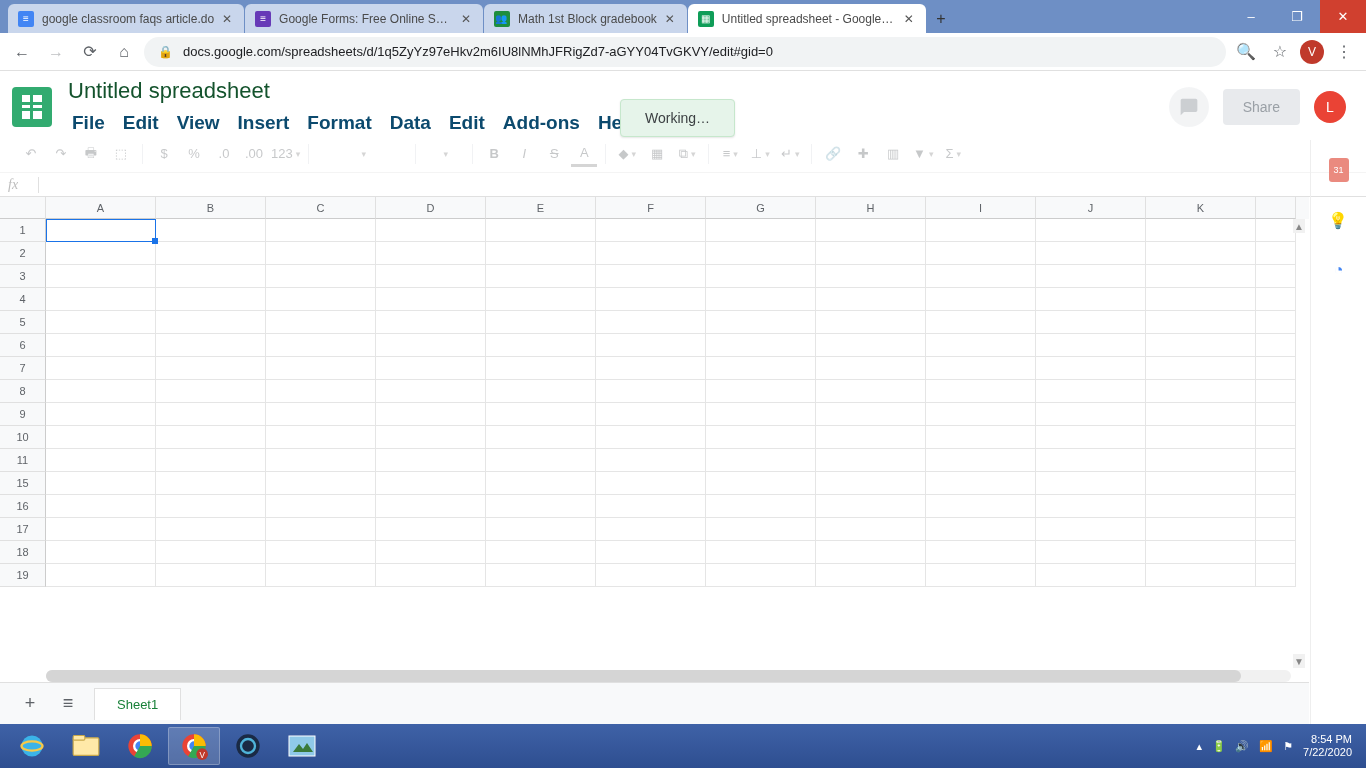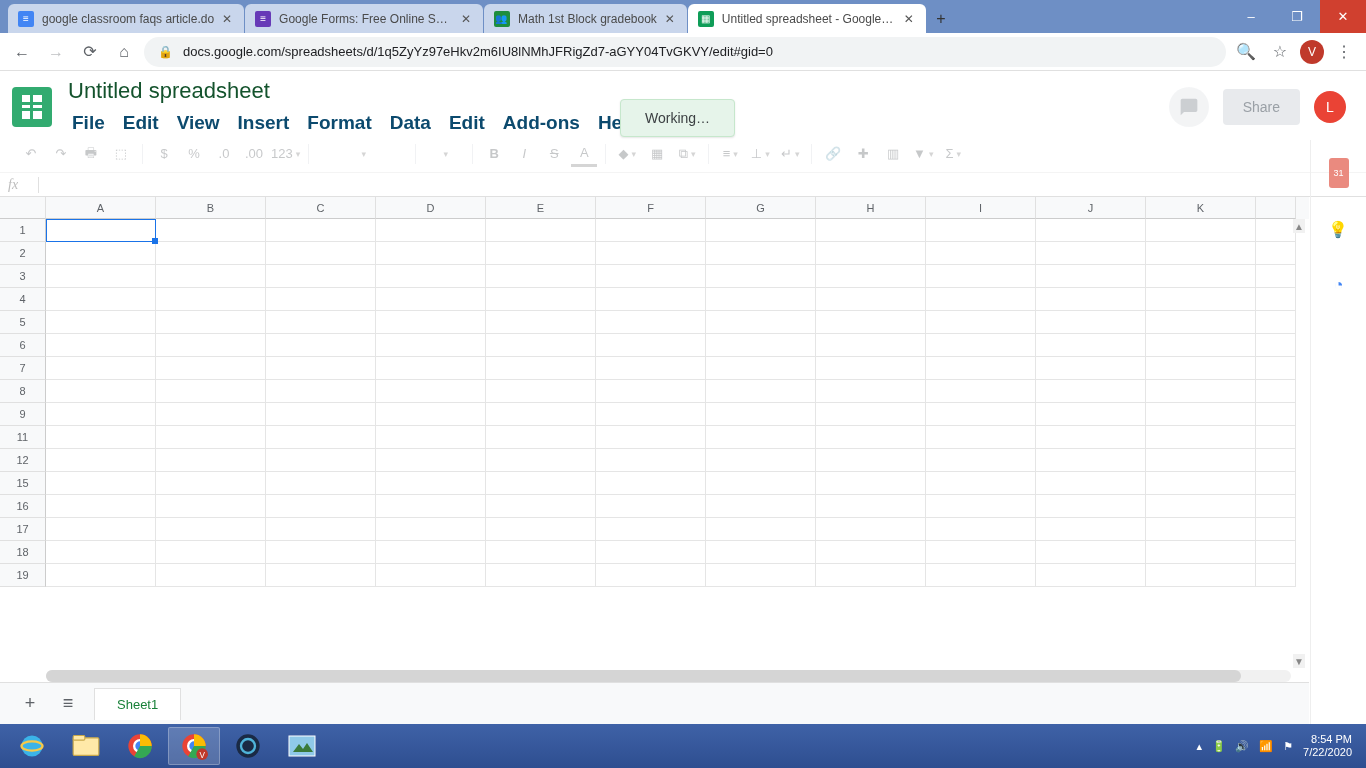--- a/index.html
+++ b/index.html
@@ -67,21 +67,21 @@
 .cell { width:110px; height:23px; border-right:1px solid #e5e5e5; border-bottom:1px solid #e5e5e5; }
 .cell.sel { border:1px solid #1a73e8; position:relative; }
 .cell.sel::after { content:""; position:absolute; right:-3px; bottom:-3px; width:6px; height:6px; background:#1a73e8; }
 .hscroll { position:absolute; left:46px; right:18px; bottom:0; height:12px; background:#f1f1f1; border-radius:6px; }
 .hscroll-thumb { height:100%; width:96%; background:#d5d5d5; border-radius:6px; }
 .vscroll { position:absolute; right:4px; top:22px; bottom:14px; width:12px; background:transparent; }
 .v-arrow { height:14px; display:flex; align-items:center; justify-content:center; color:#888; font-size:10px; background:#f1f1f1; }
 
 
 .side-panel { position:absolute; right:0; top:140px; bottom:44px; width:56px; border-left:1px solid #eee; display:flex; flex-direction:column; align-items:center; padding-top:18px; gap:26px; }
-.side-ic { width:20px; height:30px; display:flex; align-items:center; justify-content:center; font-size:16px; color:#9aa0a6; }
+.side-ic { width:20px; height:24px; display:flex; align-items:center; justify-content:center; font-size:16px; color:#9aa0a6; }
 .side-ic.cal { background:#ea8a7f; color:#fff; border-radius:3px; font-size:9px; }
 
 
 .sheet-tabs { position:absolute; left:0; right:57px; bottom:44px; height:42px; border-top:1px solid #e0e0e0; background:#f8f9fa; display:flex; align-items:center; padding:0 18px; gap:14px; }
 .st-btn { width:24px; height:24px; display:flex; align-items:center; justify-content:center; color:#5f6368; font-size:18px; }
 .sheet-tab { height:32px; padding:0 22px; background:#fff; border-top:1px solid #e0e0e0; border-left:1px solid #e0e0e0; border-right:1px solid #e0e0e0; display:flex; align-items:center; font-size:13px; color:#188038; font-weight:500; }
 .tab-nav { position:absolute; right:64px; bottom:50px; display:flex; gap:4px; color:#888; font-size:11px;}
 
 
 .taskbar { position:absolute; left:0; right:0; bottom:0; height:44px; background:linear-gradient(#3f62a7,#2e4e90); display:flex; align-items:center; padding:0 6px; }
@@ -360,36 +360,36 @@
         <div class="cell"></div>
         <div class="cell"></div>
         <div class="cell"></div>
         <div class="cell"></div>
         <div class="cell"></div>
         <div class="cell"></div>
         <div class="cell"></div>
         <div class="cell" style="width: 40px;"></div>
       </div>
       <div class="row">
+        <div class="row-h">10</div>
+        <div class="cell"></div>
+        <div class="cell"></div>
+        <div class="cell"></div>
+        <div class="cell"></div>
+        <div class="cell"></div>
+        <div class="cell"></div>
+        <div class="cell"></div>
+        <div class="cell"></div>
+        <div class="cell"></div>
+        <div class="cell"></div>
+        <div class="cell"></div>
+        <div class="cell" style="width: 40px;"></div>
+      </div>
+      <div class="row">
         <div class="row-h">11</div>
-        <div class="cell"></div>
-        <div class="cell"></div>
-        <div class="cell"></div>
-        <div class="cell"></div>
-        <div class="cell"></div>
-        <div class="cell"></div>
-        <div class="cell"></div>
-        <div class="cell"></div>
-        <div class="cell"></div>
-        <div class="cell"></div>
-        <div class="cell"></div>
-        <div class="cell" style="width: 40px;"></div>
-      </div>
-      <div class="row">
-        <div class="row-h">12</div>
         <div class="cell"></div>
         <div class="cell"></div>
         <div class="cell"></div>
         <div class="cell"></div>
         <div class="cell"></div>
         <div class="cell"></div>
         <div class="cell"></div>
         <div class="cell"></div>
         <div class="cell"></div>
         <div class="cell"></div>

